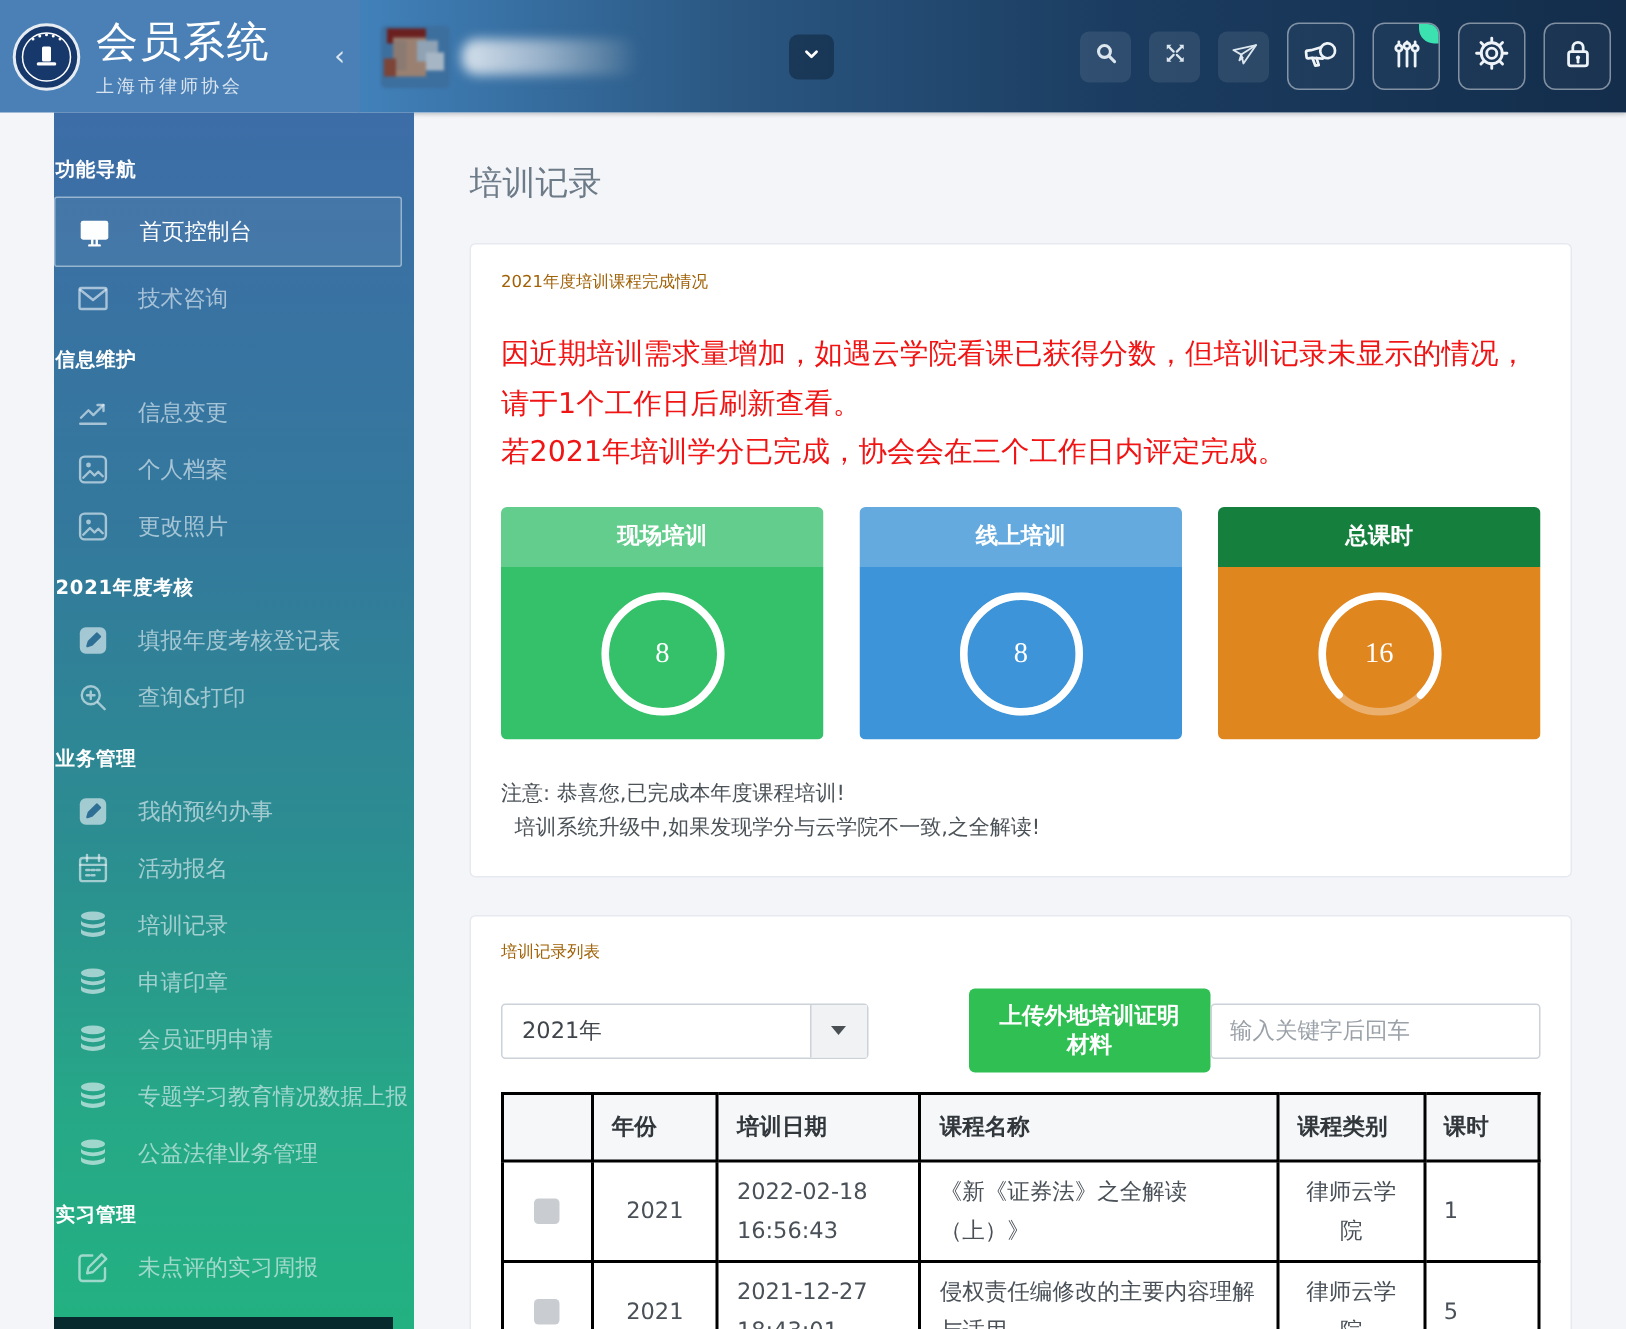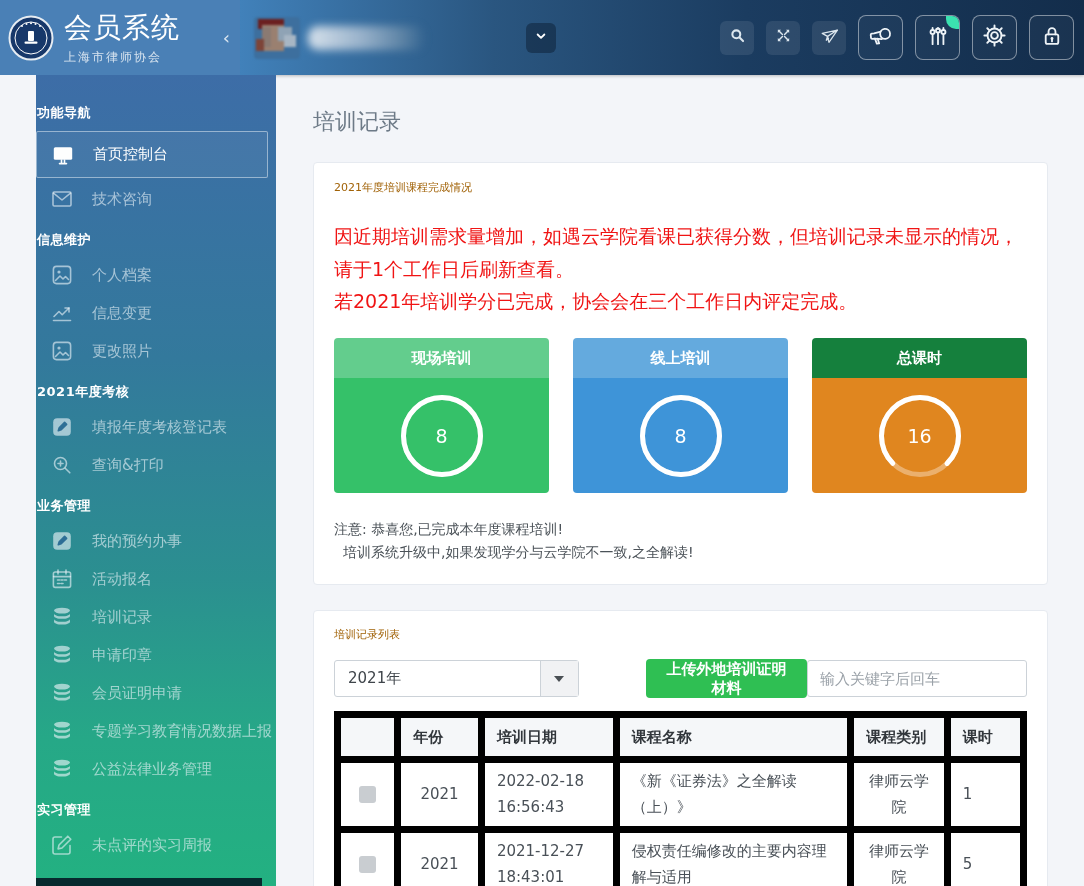--- a/index.html
+++ b/index.html
@@ -39,41 +39,41 @@
   .side-bottom-bar { position:absolute; bottom:0; left:0; width:226px; height:8px; background:#072a2e; }
 
   
   .content { flex:1; min-width:0; padding:20px 36px 0 37px; overflow:hidden; }
   .page-title { font-size:22px; color:#6d7a87; font-weight:400; margin:12px 0 25px 0; }
   .card { background:#fff; border:1px solid #e6eaf0; border-radius:4px; }
   .card-head { color:#a16207; font-size:11px; }
 
   .card1 { padding:17px 20px 20px; margin-bottom:25px; }
   .warning { font-size:19px; line-height:1.72; margin:25px 0 20px; }
-  .stats-row { display:flex; gap:24px; margin-bottom:25px; }
+  .stats-row { display:flex; gap:24px; margin-bottom:25px;font-family:Liberation Serif, serif; }
   .stat { flex:1; border-radius:4px; overflow:hidden; color:#fff; }
   .stat-head { height:40px; line-height:40px; text-align:center; font-size:15px; font-weight:bold; }
   .stat-body { height:115px; display:flex; align-items:center; justify-content:center; }
   .ring-wrap { width:86px; height:86px; position:relative; }
   .ring-wrap .val { position:absolute; inset:0; display:flex; align-items:center; justify-content:center; font-size:19px; color:#fff; }
   .notes { font-size:14px; color:#4b5258; line-height:1.65; }
   .notes .n2 { padding-left:9px; }
 
   .card2 { padding:16px 20px 20px; }
   .controls { display:flex; align-items:center; margin:17px 0 13px; }
   .select { width:284px; height:37px; border:1px solid #ccd2d8; border-radius:3px; display:flex; background:#fff; cursor:pointer; }
   .select-val { flex:1; padding:0 13px; line-height:35px; font-size:15px; color:#3f454b; }
   .select-addon { width:38px; border-left:1px solid #ccd2d8; background:#f1f2f4; display:flex; align-items:center; justify-content:center; }
   .caret { width:0; height:0; border-left:5px solid transparent; border-right:5px solid transparent; border-top:6px solid #4a4f54; }
-  .upload-btn { margin-left:67px; height:39px; border:none; border-radius:4px; color:#fff; font-size:15px; font-weight:bold; padding:0 16px; cursor:pointer; font-family:inherit; }
+  .upload-btn { margin-left:67px; height:56px; border:none; border-radius:4px; color:#fff; font-size:15px; font-weight:bold; padding:0 16px; cursor:pointer; font-family:inherit; }
   .search-input { margin-left:auto; width:223px; height:37px; border:1px solid #ccd2d8; border-radius:3px; padding:0 12px; font-size:15px; color:#3f454b; font-family:inherit; }
   .search-input::placeholder { color:#9aa1a8; }
 
   table.rec { width:100%; border-collapse:collapse; font-size:15px; color:#495057; margin-top:8px; }
-  table.rec th, table.rec td { border:7px solid #000000; }
+  table.rec th, table.rec td { border:2px solid #000000; }
   table.rec th { height:45px; background:#f5f7f9; color:#32373c; font-size:15px; font-weight:bold; text-align:left; padding:0 12px; }
   table.rec td { height:67px; background:#fff; padding:6px 12px; line-height:1.7; }
   th.c-year, td.c-year { text-align:center; }
   th.c-date, td.c-date { padding-left:14px; }
   th.c-cat,  td.c-cat  { text-align:center; }
   th.c-hrs,  td.c-hrs  { padding-left:18px; }
   .cb { width:17px; height:17px; background:#c9cdd1; border-radius:3px; margin:0 auto; }
   td.c-chk { text-align:center; }
 </style>
 </head>
@@ -225,36 +225,36 @@
     <span class="lbl">技术咨询</span>
   </div>
             </div>
   </div>
           <div class="side-group">
     <div class="side-section">信息维护</div>
     <div class="side-items">
               <div class="side-item">
     <span class="icn">
                   <svg viewBox="0 0 24 24" fill="none" stroke="currentColor" stroke-width="1.6" stroke-linecap="round" stroke-linejoin="round">
+                    <path d="M3.5 19.5h17"></path>
+                    <path d="M4 15.5l5-5 3.2 3.2L19 7"></path>
+                    <path d="M19 11V7h-4"></path>
+                  </svg>
+                </span>
+    <span class="lbl">信息变更</span>
+  </div>
+              <div class="side-item">
+    <span class="icn">
+                  <svg viewBox="0 0 24 24" fill="none" stroke="currentColor" stroke-width="1.6" stroke-linecap="round" stroke-linejoin="round">
                     <rect x="3.4" y="3.4" width="17.2" height="17.2" rx="3"></rect>
                     <circle cx="9" cy="9" r="1.6" fill="currentColor" stroke="none"></circle>
                     <path d="M5.5 17.5l4.5-4.5 3 3 2.5-2.5 3 3"></path>
                   </svg>
                 </span>
     <span class="lbl">个人档案</span>
-  </div>
-              <div class="side-item">
-    <span class="icn">
-                  <svg viewBox="0 0 24 24" fill="none" stroke="currentColor" stroke-width="1.6" stroke-linecap="round" stroke-linejoin="round">
-                    <path d="M3.5 19.5h17"></path>
-                    <path d="M4 15.5l5-5 3.2 3.2L19 7"></path>
-                    <path d="M19 11V7h-4"></path>
-                  </svg>
-                </span>
-    <span class="lbl">信息变更</span>
   </div>
               <div class="side-item">
     <span class="icn">
                   <svg viewBox="0 0 24 24" fill="none" stroke="currentColor" stroke-width="1.6" stroke-linecap="round" stroke-linejoin="round">
                     <rect x="3.4" y="3.4" width="17.2" height="17.2" rx="3"></rect>
                     <circle cx="9" cy="9" r="1.6" fill="currentColor" stroke="none"></circle>
                     <path d="M5.5 17.5l4.5-4.5 3 3 2.5-2.5 3 3"></path>
                   </svg>
                 </span>
     <span class="lbl">更改照片</span>

